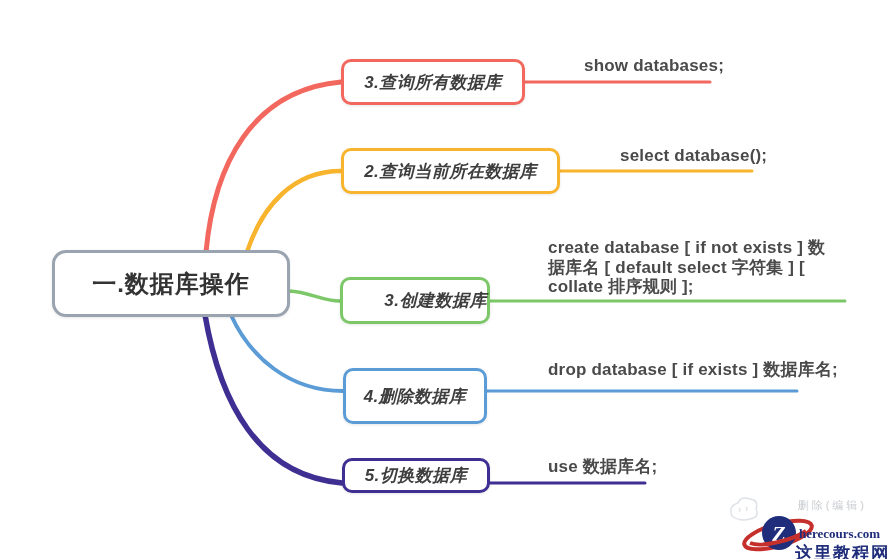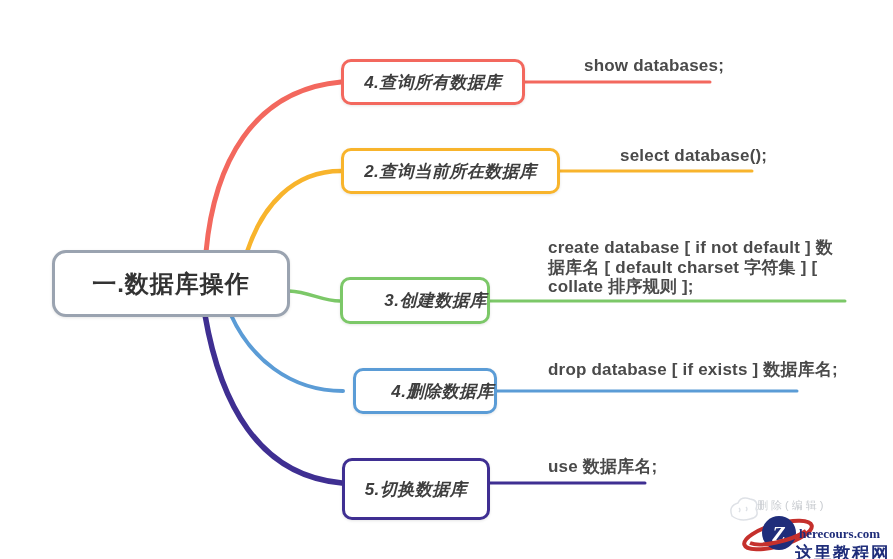--- a/index.html
+++ b/index.html
@@ -29,21 +29,21 @@
     font-size:24px;color:#333333;
     letter-spacing:1px;white-space:nowrap;
   }
   .leaf-text{
     position:absolute;z-index:2;
     font-weight:bold;font-size:17px;line-height:19.5px;
     color:#4a4a4a;letter-spacing:.2px;
     white-space:nowrap;
   }
   .leaf-text.wrap{white-space:normal;}
-  .watermark{position:absolute;left:728px;top:490px;width:165px;height:69px;z-index:3;}
+  .watermark{position:absolute;left:728px;top:490px;width:165px;height:69px;z-index:3;text-align:right;}
   .wm-logo{position:absolute;left:10px;top:12px;}
   .wm-name{
     position:absolute;left:67px;top:23px;
     font-size:17.5px;font-weight:bold;color:#1f2d7a;
     letter-spacing:1.5px;white-space:nowrap;margin-top:28px;
   }
   .wm-url{
     position:absolute;left:71px;top:36px;
     font-family:"Liberation Serif","DejaVu Serif",serif;
     font-size:13px;font-weight:bold;color:#1f2d7a;white-space:nowrap;
@@ -69,38 +69,38 @@
   <line x1="490" y1="301" x2="845" y2="301" stroke-width="3" stroke-linecap="round" stroke="#7cc868"></line>
   <line x1="487" y1="391" x2="797" y2="391" stroke-width="3" stroke-linecap="round" stroke="#5b9cd6"></line>
   <line x1="490" y1="483" x2="645" y2="483" stroke-width="3" stroke-linecap="round" stroke="#3f2f92"></line>
 </svg>
 
 <div class="node root-node" style="left: 52px; top: 250px; width: 238px; height: 67px; border-color: rgb(154, 163, 176); border-radius: 14px;">
   <span class="rlabel">一.数据库操作</span>
 </div>
 
 <div class="node" style="left: 341px; top: 59px; width: 184px; height: 46px; border-color: rgb(243, 104, 94);">
-  <span class="nlabel">4.查询所有数据库</span>
+  <span class="nlabel">3.查询所有数据库</span>
 </div>
 <div class="node" style="left: 341px; top: 148px; width: 219px; height: 46px; border-color: rgb(248, 180, 44);">
   <span class="nlabel">2.查询当前所在数据库</span>
 </div>
 <div class="node" style="left: 340px; top: 277px; width: 150px; height: 47px; border-color: rgb(124, 200, 104); justify-content: flex-end;">
   <span class="nlabel">3.创建数据库</span>
 </div>
-<div class="node" style="left: 353px; top: 368px; width: 144px; height: 46px; border-color: rgb(91, 156, 214); justify-content: flex-end;">
+<div class="node" style="left: 343px; top: 368px; width: 144px; height: 56px; border-color: rgb(91, 156, 214);">
   <span class="nlabel">4.删除数据库</span>
 </div>
-<div class="node" style="left: 342px; top: 458px; width: 148px; height: 62px; border-color: rgb(63, 47, 146);">
+<div class="node" style="left: 342px; top: 458px; width: 148px; height: 35px; border-color: rgb(63, 47, 146);">
   <span class="nlabel">5.切换数据库</span>
 </div>
 
 <div class="leaf-text" style="left:584px;top:56px;">show databases;</div>
 <div class="leaf-text" style="left:620px;top:146px;">select database();</div>
-<div class="leaf-text wrap" style="left:548px;top:238px;width:287px;">create database [ if not default ] 数据库名 [ default charset 字符集 ] [ collate 排序规则 ];</div>
+<div class="leaf-text wrap" style="left:548px;top:238px;width:287px;">create database [ if not exists ] 数据库名 [ default select 字符集 ] [ collate 排序规则 ];</div>
 <div class="leaf-text" style="left:548px;top:360px;">drop database [ if exists ] 数据库名;</div>
 <div class="leaf-text" style="left:548px;top:457px;">use 数据库名;</div>
 
 <div class="watermark">
   <svg class="wm-doodle" width="36" height="36" viewBox="0 0 36 36">
     <path d="M6 24 Q2 14 12 11 Q15 4 24 7 Q33 8 30 17 Q34 25 24 27 Q14 30 6 24 Z" fill="none" stroke="#d6dae0" stroke-width="1.5"></path>
     <path d="M13 16 q2 2 0 4 M20 15 q2 2 0 4" fill="none" stroke="#d6dae0" stroke-width="1.3"></path>
   </svg>
   <div class="wm-faint">删除(编辑)</div>
   <svg class="wm-logo" width="76" height="56" viewBox="0 0 76 56">

